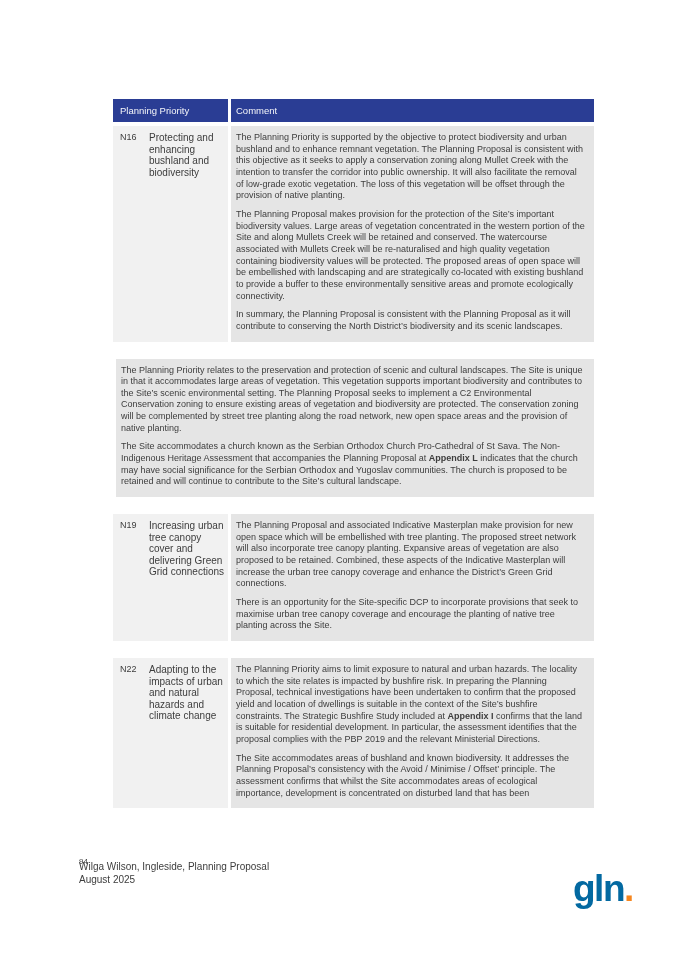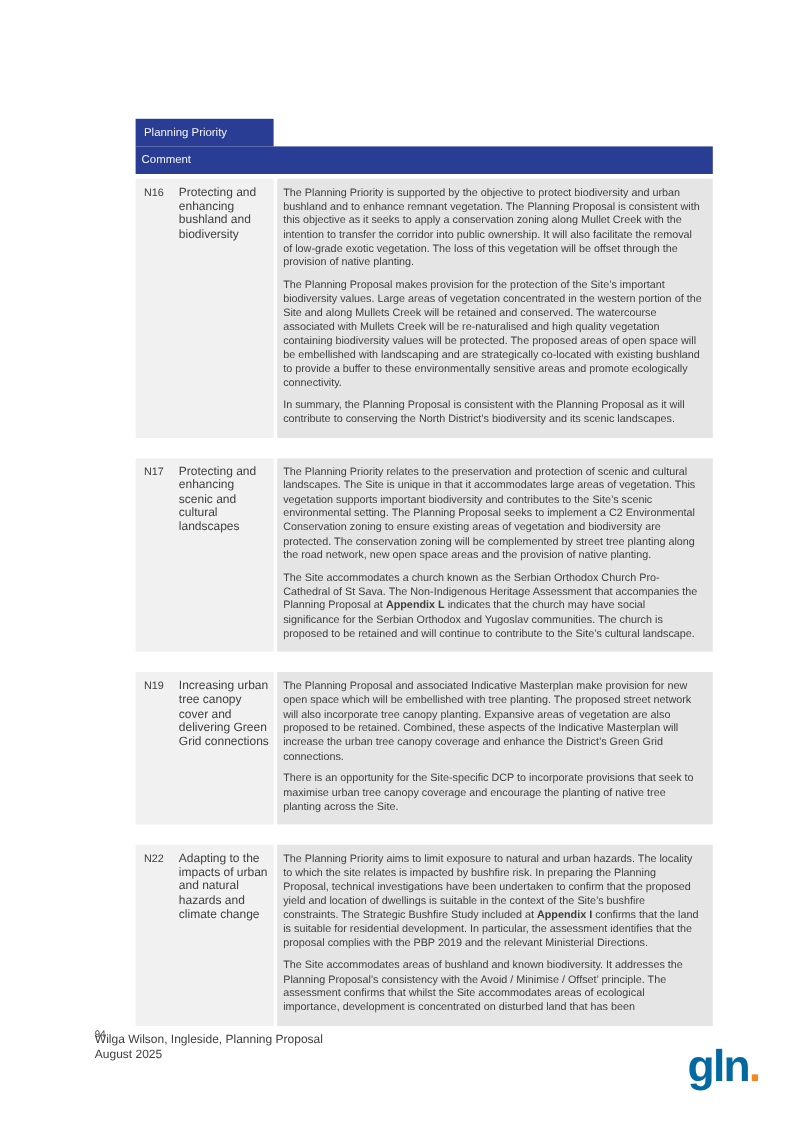--- a/index.html
+++ b/index.html
@@ -1,21 +1,21 @@
 <!DOCTYPE html>
 <html><head>
 <meta charset="utf-8">
 <style>
   html,body{margin:0;padding:0;background:#ffffff;}
   .sheet{
     position:relative;width:675px;height:955px;background:#ffffff;overflow:hidden;
     font-family:"Liberation Sans",sans-serif;color:#3d3d3d;
   }
   .doc-table{position:absolute;left:113px;top:99px;width:481px;}
-  .thead{display:flex;margin-bottom:4px;flex-direction:column;}
+  .thead{display:flex;margin-bottom:4px;}
   .th{
     background:#2a3d94;color:#f4f5f9;font-size:9.5px;line-height:10px;
     padding:7px 2px 6px 7px;box-sizing:border-box;font-weight:400;
   }
   .th-priority{width:115px;margin-right:3px;}
   .th-comment{flex:1;padding-left:5px;}
   .trow{display:flex;margin-bottom:17px;}
   .cell-priority{
     width:115px;background:#f1f1f1;display:flex;box-sizing:border-box;
     padding:6px 2px 9px 7px;flex-shrink:0;
@@ -56,24 +56,20 @@
             <div class="ptext">Protecting and enhancing bushland and biodiversity</div>
           </div>
           <div class="cell-sep"></div>
           <div class="cell-comment">
             <p><span>The Planning Priority is supported by the objective to protect biodiversity and urban bushland and to enhance remnant vegetation. The Planning Proposal is consistent with this objective as it seeks to apply a conservation zoning along Mullet Creek with the intention to transfer the corridor into public ownership. It will also facilitate the removal of low-grade exotic vegetation. The loss of this vegetation will be offset through the provision of native planting.</span></p>
             <p><span>The Planning Proposal makes provision for the protection of the Site’s important biodiversity values. Large areas of vegetation concentrated in the western portion of the Site and along Mullets Creek will be retained and conserved. The watercourse associated with Mullets Creek will be re-naturalised and high quality vegetation containing biodiversity values will be protected. The proposed areas of open space will be embellished with landscaping and are strategically co-located with existing bushland to provide a buffer to these environmentally sensitive areas and promote ecologically connectivity.</span></p>
             <p><span>In summary, the Planning Proposal is consistent with the Planning Proposal as it will contribute to conserving the North District’s biodiversity and its scenic landscapes.</span></p>
           </div>
         </div>
         <div class="trow">
-          <div class="cell-priority">
-            <div class="code">N17</div>
-            <div class="ptext">Protecting and enhancing scenic and cultural landscapes</div>
-          </div>
           <div class="cell-sep"></div>
           <div class="cell-comment">
             <p><span>The Planning Priority relates to the preservation and protection of scenic and cultural landscapes. The Site is unique in that it accommodates large areas of vegetation. This vegetation supports important biodiversity and contributes to the Site’s scenic environmental setting. The Planning Proposal seeks to implement a C2 Environmental Conservation zoning to ensure existing areas of vegetation and biodiversity are protected. The conservation zoning will be complemented by street tree planting along the road network, new open space areas and the provision of native planting.</span></p>
             <p><span>The Site accommodates a church known as the Serbian Orthodox Church Pro-Cathedral of St Sava. The Non-Indigenous Heritage Assessment that accompanies the Planning Proposal at </span><span class="seg-b">Appendix L</span><span> indicates that the church may have social significance for the Serbian Orthodox and Yugoslav communities. The church is proposed to be retained and will continue to contribute to the Site’s cultural landscape.</span></p>
           </div>
         </div>
         <div class="trow">
           <div class="cell-priority">
             <div class="code">N19</div>
             <div class="ptext">Increasing urban tree canopy cover and delivering Green Grid connections</div>

